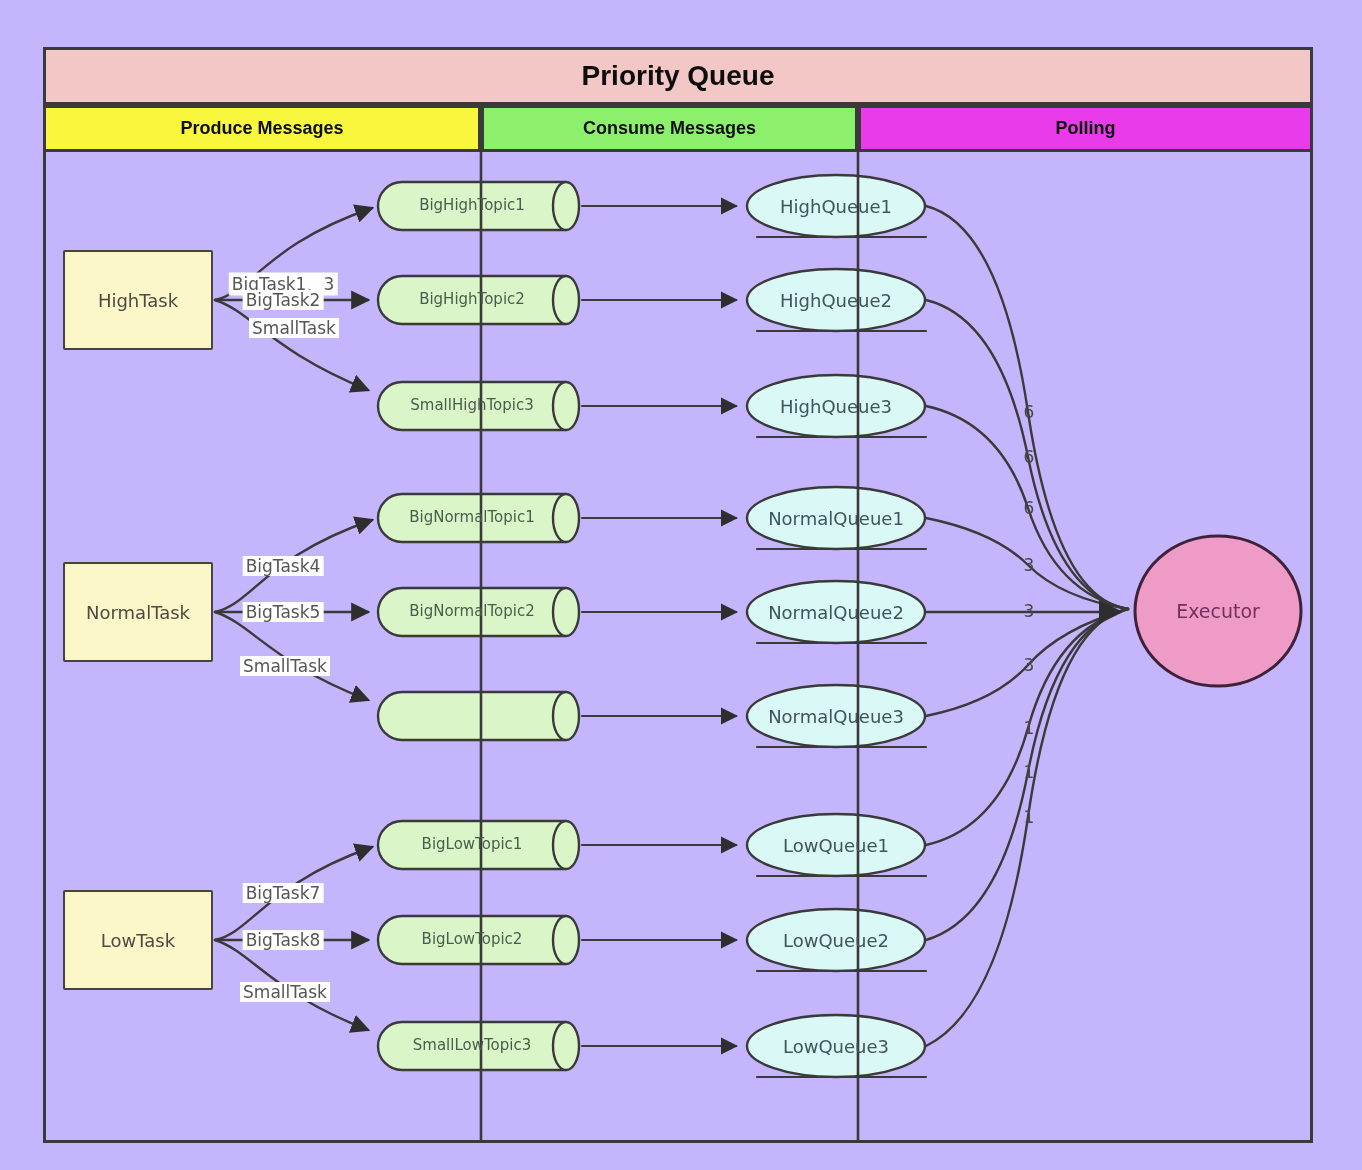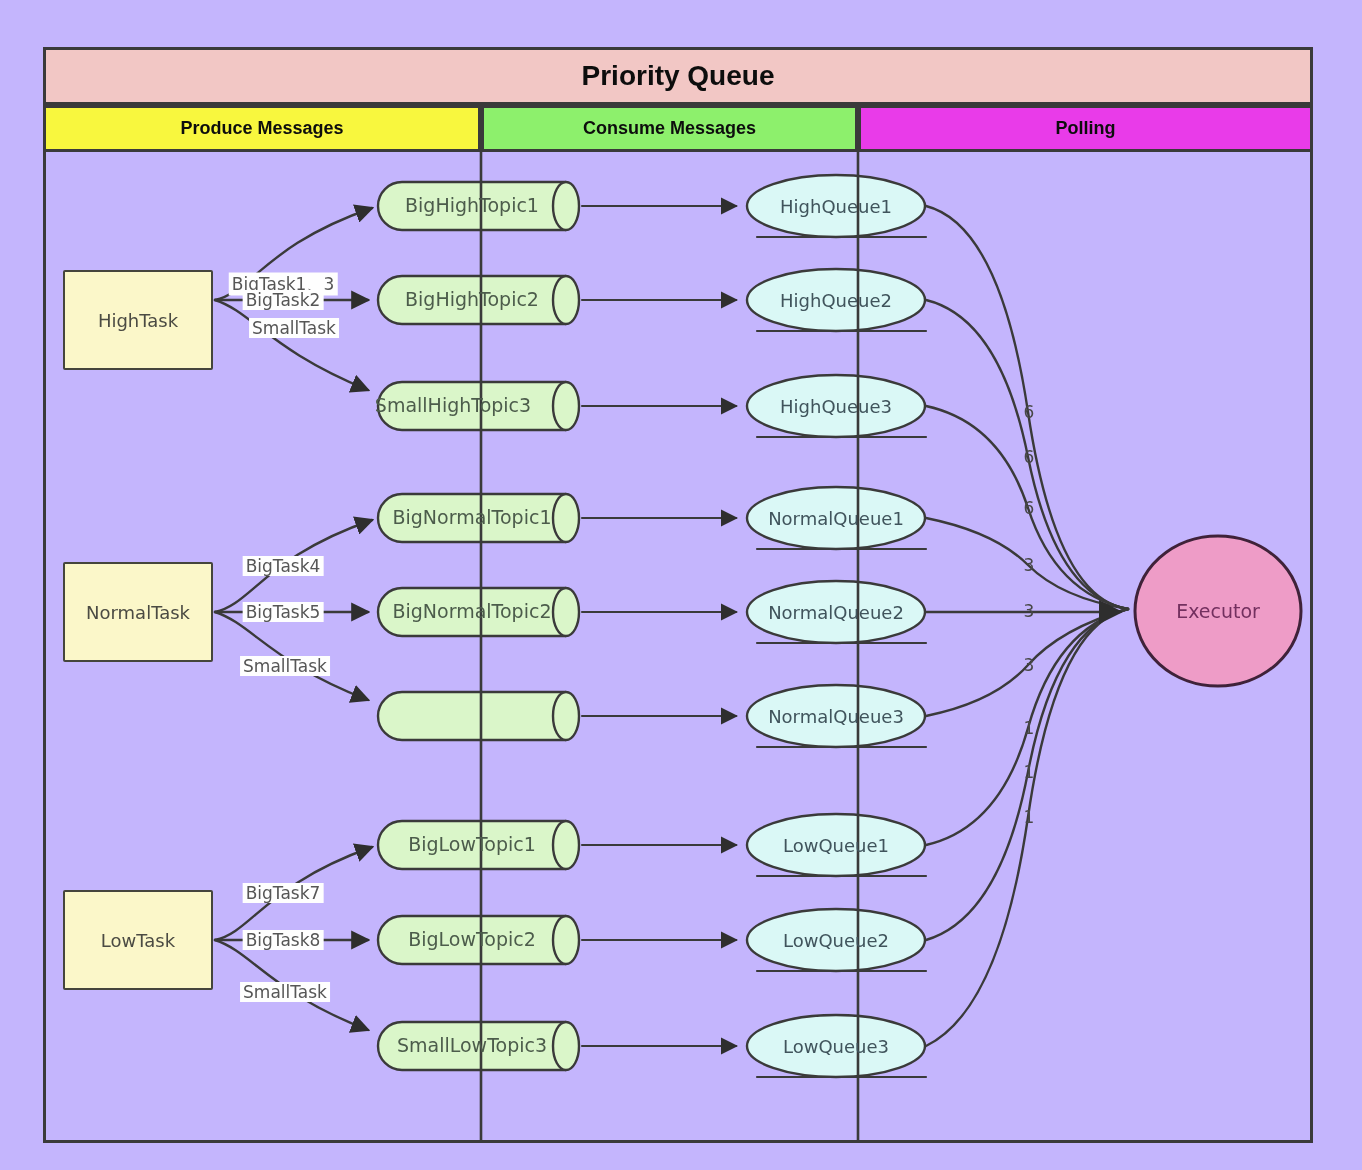--- a/index.html
+++ b/index.html
@@ -23,21 +23,21 @@
   .ce{fill:var(--topic_fill,#daf6c9);stroke:var(--stroke,#3a3a3a);stroke-width:2.4;}
   .q{fill:var(--queue_fill,#daf8f6);stroke:var(--stroke,#3a3a3a);stroke-width:2.4;}
   .ln{fill:none;stroke:var(--stroke,#3a3a3a);stroke-width:2.2;stroke-linecap:round;}
   .cv{fill:none;stroke:var(--stroke,#3a3a3a);stroke-width:2.4;stroke-linecap:round;}
   .dv{stroke:var(--stroke,#3a3a3a);stroke-width:2.6;}
   
   .taskbox{left:63px;width:150px;height:100px;background:var(--task_fill,#fbf7c9);
            border:2.5px solid #45453c;border-radius:2px;display:flex;align-items:center;justify-content:center;
            font-size:18px;color:#4b4b43;}
   .toplab{width:180px;height:48px;display:flex;align-items:center;justify-content:center;text-align:center;
-          font-size:19px;line-height:1.05;color:#4c5c4b;word-break:break-all;}
+          font-size:15px;line-height:1.05;color:#4c5c4b;word-break:break-all;}
   .qlab{left:746px;width:180px;height:62px;display:flex;align-items:center;justify-content:center;
         font-size:18px;color:#40545c;}
   .elab{transform:translate(-50%,-50%);background:#fefefe;padding:0 3px;font-size:17px;color:#565656;white-space:nowrap;}
   .plab{transform:translate(-50%,-50%);font-size:17px;color:#474747;}
   #execlab{left:1138px;top:585px;width:160px;height:52px;display:flex;align-items:center;justify-content:center;
            font-size:19px;color:var(--executor_text,#73305f);}
 </style>
 </head>
 <body>
 
@@ -155,33 +155,33 @@
     </g>
 
     <ellipse cx="1218" cy="611" rx="83" ry="75" style="fill:var(--executor_fill,#ee9cc7);stroke:#3f2239;stroke-width:3;"></ellipse>
 
     <g>
       <line class="dv" x1="481" y1="152" x2="481" y2="1141"></line>
       <line class="dv" x1="858" y1="152" x2="858" y2="1141"></line>
     </g>
   </svg>
 
-  <div class="abs taskbox" style="top:250px;margin-top:20px;">
+  <div class="abs taskbox" style="top:250px;">
     <span>HighTask</span>
   </div>
   <div class="abs taskbox" style="top:890px;">
     <span>LowTask</span>
   </div>
   <div class="abs taskbox" style="top:562px;">
     <span>NormalTask</span>
   </div>
 
   <div class="abs toplab" style="left:382px;top:182px;">BigHighTopic1</div>
   <div class="abs toplab" style="left:382px;top:276px;">BigHighTopic2</div>
-  <div class="abs toplab" style="left:363px;top:382px;">SmallHighTopic3</div>
+  <div class="abs toplab" style="left:382px;top:382px;">SmallHighTopic3</div>
   <div class="abs toplab" style="left:382px;top:494px;">BigNormalTopic1</div>
   <div class="abs toplab" style="left:382px;top:588px;">BigNormalTopic2</div>
   <div class="abs toplab" style="left:382px;top:821px;">BigLowTopic1</div>
   <div class="abs toplab" style="left:382px;top:916px;">BigLowTopic2</div>
   <div class="abs toplab" style="left:382px;top:1022px;">SmallLowTopic3</div>
 
   <div class="abs qlab" style="top:175px;">HighQueue1</div>
   <div class="abs qlab" style="top:269px;">HighQueue2</div>
   <div class="abs qlab" style="top:375px;">HighQueue3</div>
   <div class="abs qlab" style="top:487px;">NormalQueue1</div>

